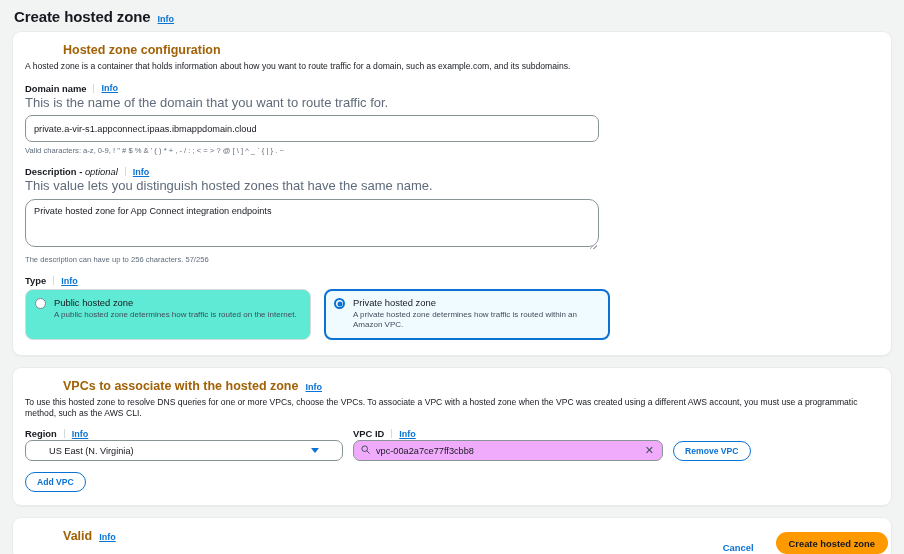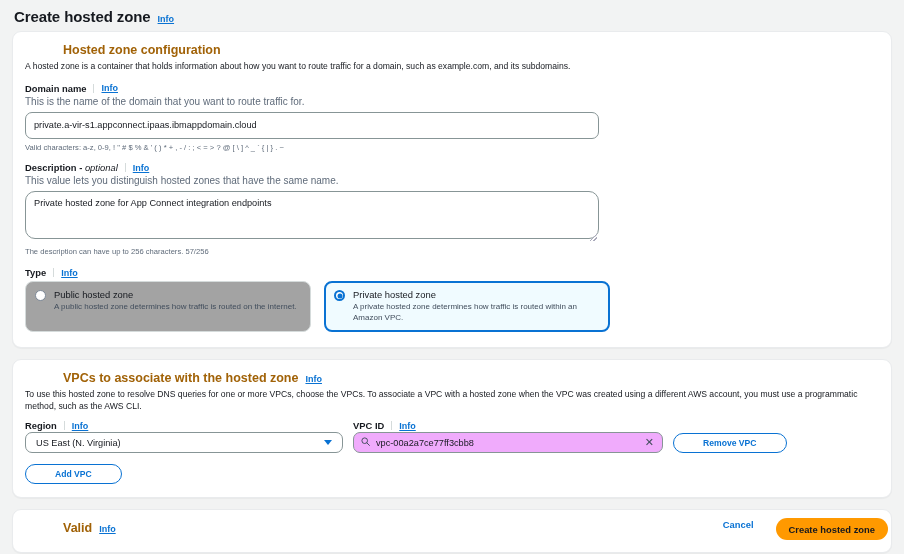--- a/index.html
+++ b/index.html
@@ -51,21 +51,21 @@
   .field-label-row { display: flex; align-items: center; gap: 0px; margin-bottom: 1px; }
   .field-label {
     font-size: 9.4px; font-weight: bold; color: #16191f;
   }
   .field-label .optional { font-weight: normal; font-style: italic; }
   .label-sep {
     display: inline-block; width: 1px; height: 9px;
     background: #d5dbdb; margin: 0 7px;
   }
   .field-hint {
-    font-size: 10px; color: #5f6b7a; margin-bottom: 4px; line-height: 1.3;
+    font-size: 13px; color: #5f6b7a; margin-bottom: 4px; line-height: 1.3;
   }
   .field-footnote {
     font-size: 7.6px; color: #5f6b7a; margin-top: 4px; line-height: 1.3;
   }
 
   .text-input {
     width: 574px; height: 27px;
     border: 1px solid #879596; border-radius: 7px;
     background: #fff;
     font-size: 9.2px; font-family: "Liberation Sans", sans-serif;
@@ -91,21 +91,21 @@
       linear-gradient(135deg, transparent 0 45%, #aab 45% 55%, transparent 55% 100%),
       linear-gradient(135deg, transparent 0 70%, #aab 70% 80%, transparent 80% 100%);
     pointer-events: none;
   }
 
   
   .tile-row { display: flex; gap: 13px; margin-top: 3px; }
   .tile {
     width: 286px;
     border: 1px solid #d5dbdb; border-radius: 8px;
-    background: #a3a3a3;
+    background: #5eead4;
     padding: 7px 9px 8px 9px;
     display: flex; gap: 8px; align-items: flex-start;
     cursor: pointer;
   }
   .tile.selected {
     border: 2px solid #0972d3;
     background: #f0fbff;
     padding: 6px 8px 7px 8px;
   }
   .radio {
@@ -127,21 +127,21 @@
   
   .vpc-row { display: flex; align-items: flex-end; gap: 10px; }
   .vpc-col-region { width: 318px; }
   .vpc-col-id { width: 310px; }
 
   .select-box {
     width: 100%; height: 21px;
     border: 1px solid #879596; border-radius: 7px;
     background: #fff;
     display: flex; align-items: center; justify-content: space-between;
-    padding: 0 10px;
+    padding: 0 23px;
     font-size: 9.2px; color: #16191f;
     cursor: pointer;
   }
   .caret {
     width: 0; height: 0;
     border-left: 4px solid transparent;
     border-right: 4px solid transparent;
     border-top: 5px solid #0972d3;
   }
   .search-box {
@@ -155,21 +155,21 @@
   .search-box .value { flex: 1; }
   .mag { flex: 0 0 auto; }
   .clear-x {
     font-size: 11px; color: #414d5c; cursor: pointer;
     line-height: 1; padding: 0 1px;
   }
 
   
   .btn-normal {
     display: inline-flex; align-items: center; justify-content: center;
-    height: 20px; padding: 0 29px;
+    height: 20px; padding: 0 11px;
     border: 1px solid #0972d3; border-radius: 11px;
     background: #fff; color: #0972d3;
     font-size: 8.6px; font-weight: bold;
     cursor: pointer; white-space: nowrap;
     font-family: "Liberation Sans", sans-serif;
   }
   .btn-primary {
     display: inline-flex; align-items: center; justify-content: center;
     height: 22px; padding: 0 13px;
     border: none; border-radius: 11px;
@@ -181,21 +181,21 @@
   .btn-link {
     font-size: 9.4px; color: #0972d3; font-weight: bold;
     cursor: pointer; background: none; border: none;
     font-family: "Liberation Sans", sans-serif;
   }
 
   
   .footer {
     position: absolute; left: 0; right: 0; bottom: 0;
     height: 36px;
-    display: flex; align-items: flex-start; justify-content: flex-end;
+    display: flex; align-items: flex-end; justify-content: flex-end;
     gap: 16px; padding-right: 16px;
   }
 </style>
 </head>
 <body>
 
 <div class="page">
 
   <div class="page-header">
     <span class="page-title">Create hosted zone</span>

